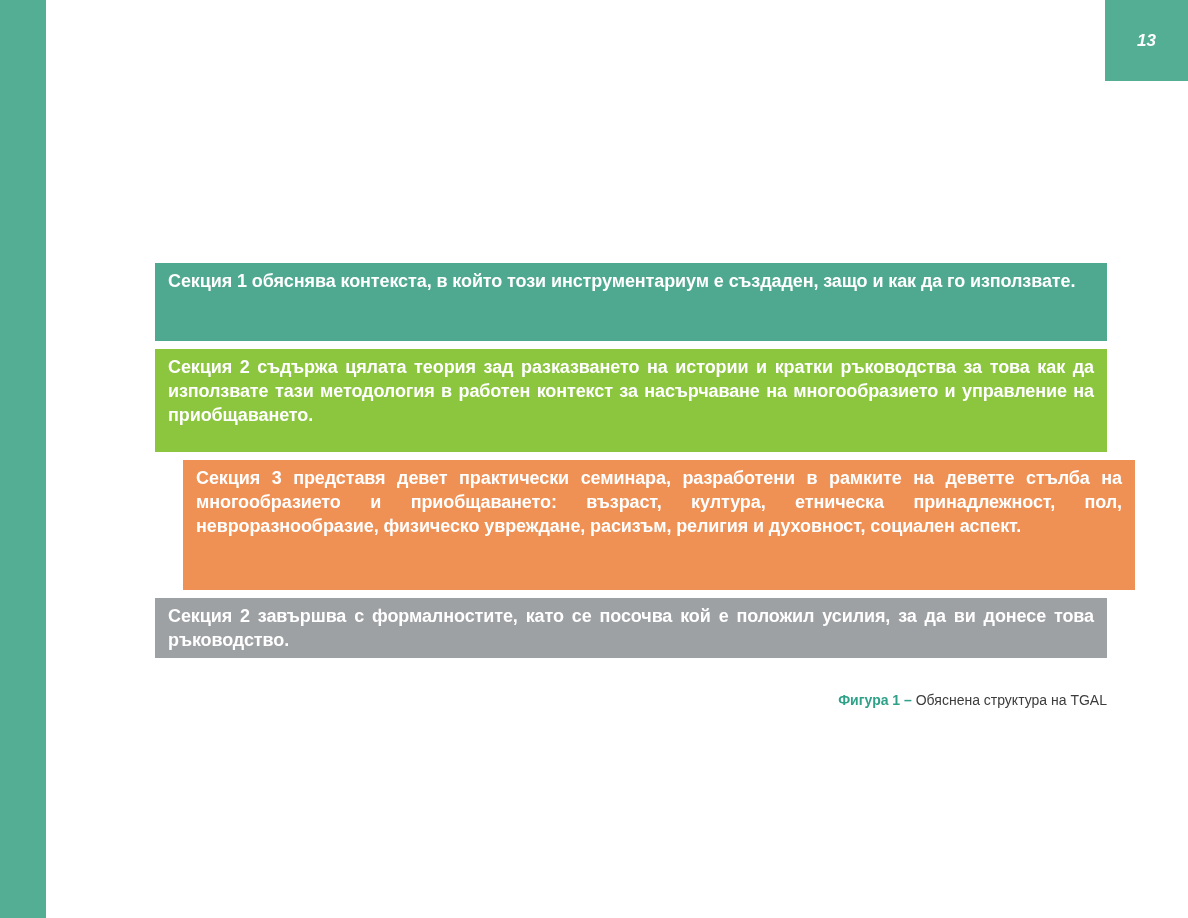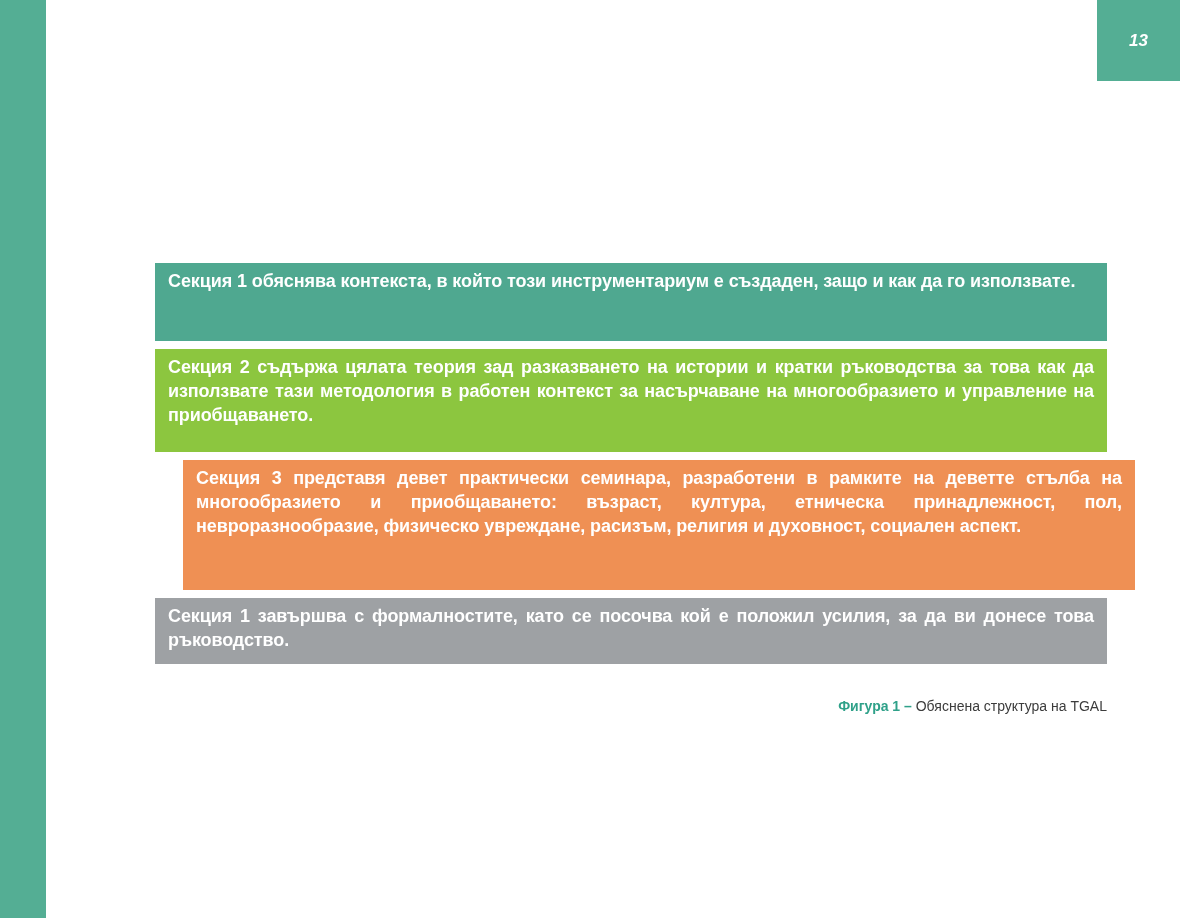--- a/index.html
+++ b/index.html
@@ -15,41 +15,41 @@
     width: 1188px; height: 918px;
     background: #ffffff;
   }
   .sidebar {
     position: absolute;
     left: 0; top: 0;
     width: 46px; height: 918px;
   }
   .page-tab {
     position: absolute;
-    right: 8px; top: 0;
+    right: 0; top: 0;
     width: 83px; height: 81px;
     display: flex;
     align-items: center;
     justify-content: center;
   }
   .page-tab .num {
     color: #ffffff;
     font-weight: bold;
     font-style: italic;
     font-size: 17px;
   }
   .content {
     position: absolute;
     left: 155px; top: 263px;
     width: 952px;
   }
   .section-box {
     width: 952px;
     margin-bottom: 8px;
-    padding: 6px 13px 12px 13px;
+    padding: 6px 13px 6px 13px;
     color: #ffffff;
     font-weight: bold;
     font-size: 18px;
     line-height: 24px;
     text-align: justify;
     letter-spacing: -0.1px;
   }
   .section-box.s1 { min-height: 78px; }
   .section-box.s2 { min-height: 103px; }
   .section-box.s3 { min-height: 130px; margin-left: 28px; }
@@ -79,20 +79,20 @@
 
   <div class="content">
 
     <div class="section-box s1" style="background-color: rgb(79, 168, 144);">Секция 1 обяснява контекста, в който този инструментариум е създаден, защо и как да го използвате.</div>
 
     <div class="section-box s2" style="background-color: rgb(140, 198, 63);">Секция 2 съдържа цялата теория зад разказването на истории и кратки ръководства за това как да използвате тази методология в работен контекст за насърчаване на многообразието и управление на приобщаването.</div>
 
     <div class="section-box s3" style="background-color: rgb(239, 144, 84);">Секция 3 представя девет практически семинара, разработени в рамките на деветте стълба на многообразието и приобщаването: възраст, култура, етническа принадлежност, пол, невроразнообразие, физическо увреждане, расизъм, религия и духовност, социален аспект.</div>
 
 
-    <div class="section-box s5" style="background-color: rgb(158, 161, 164);">Секция 1 завършва с формалностите, като се посочва кой е положил усилия, за да ви донесе това ръководство.</div>
+    <div class="section-box s5" style="background-color: rgb(158, 161, 164);">Секция 2 завършва с формалностите, като се посочва кой е положил усилия, за да ви донесе това ръководство.</div>
 
     <div class="figure-caption">
       <span class="cap-label" style="color: rgb(47, 161, 137);">Фигура 1 – </span><span class="cap-text" style="color: rgb(60, 60, 60);">Обяснена структура на TGAL</span>
     </div>
 
   </div>
 </div>
 
 </body></html>

